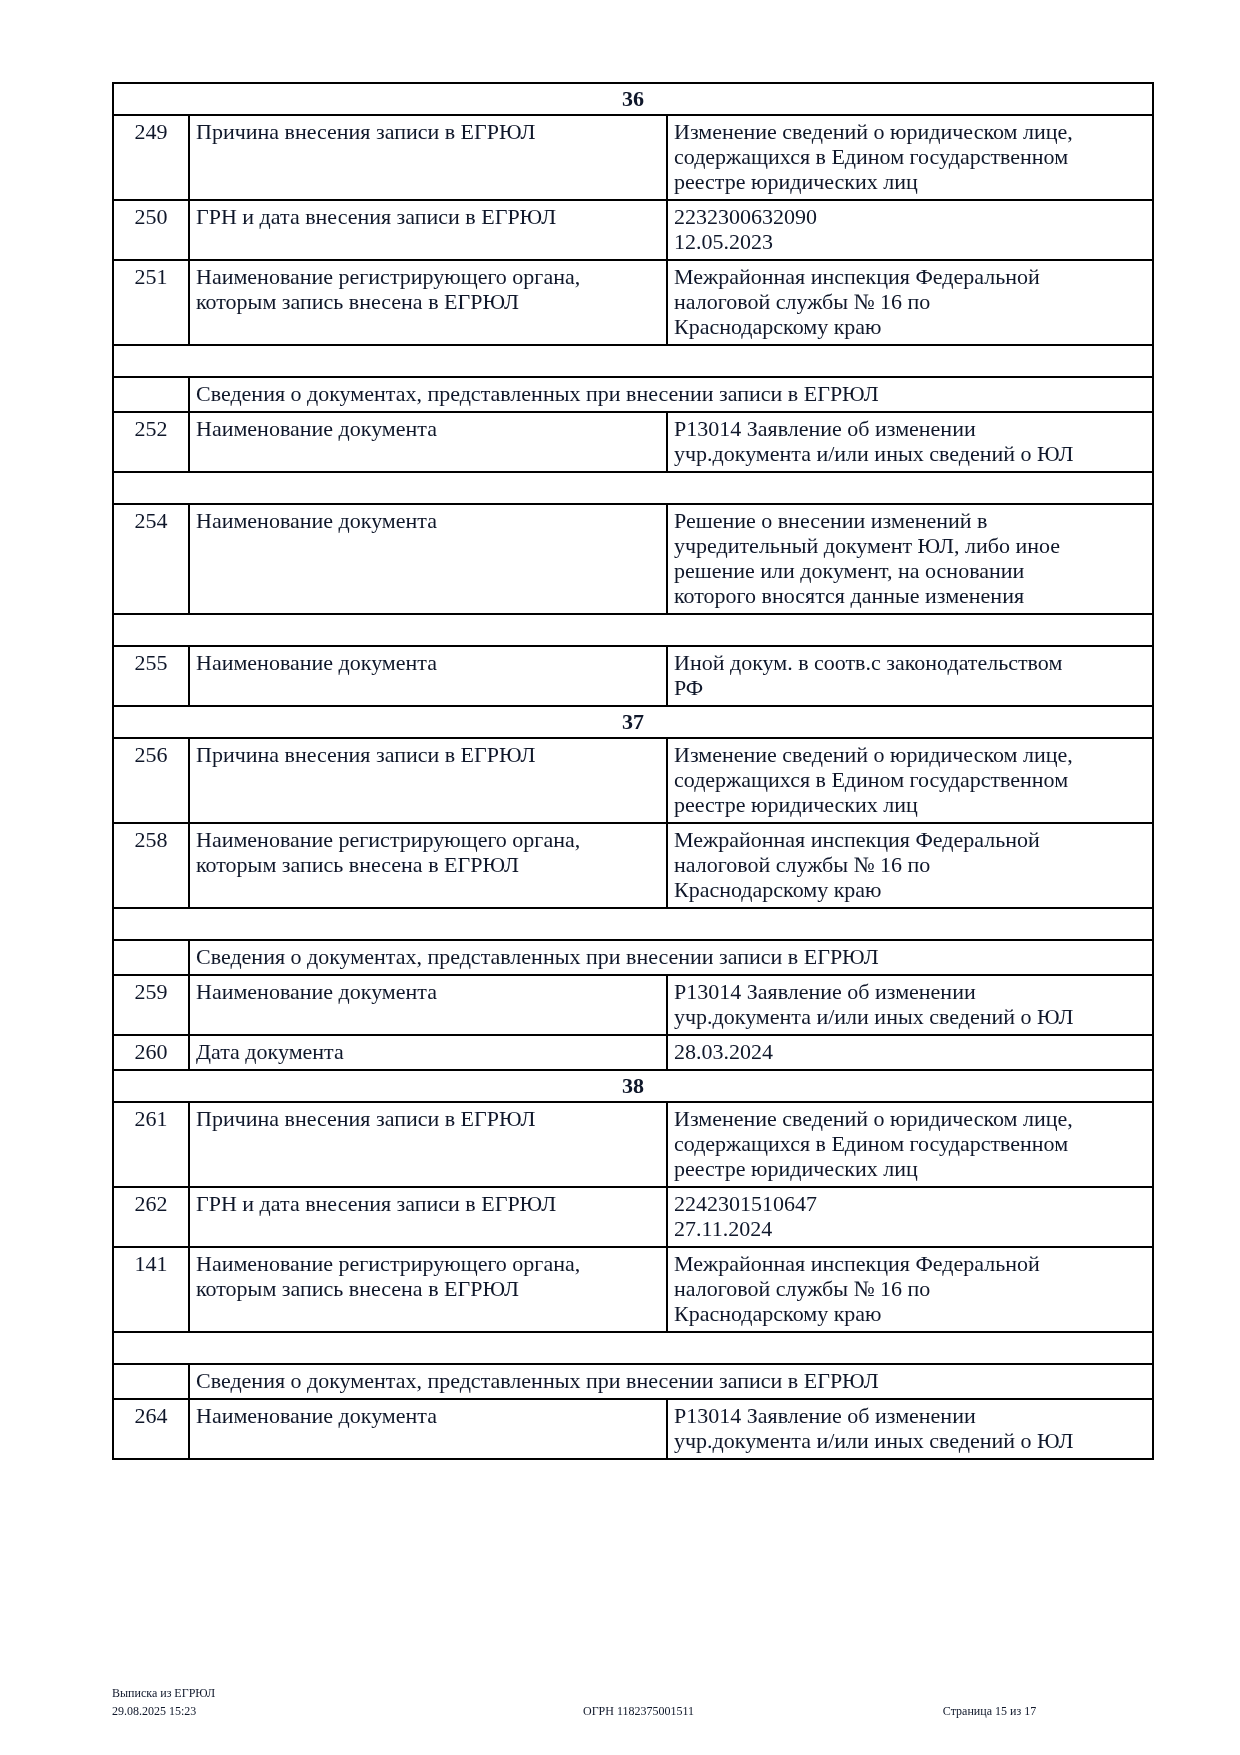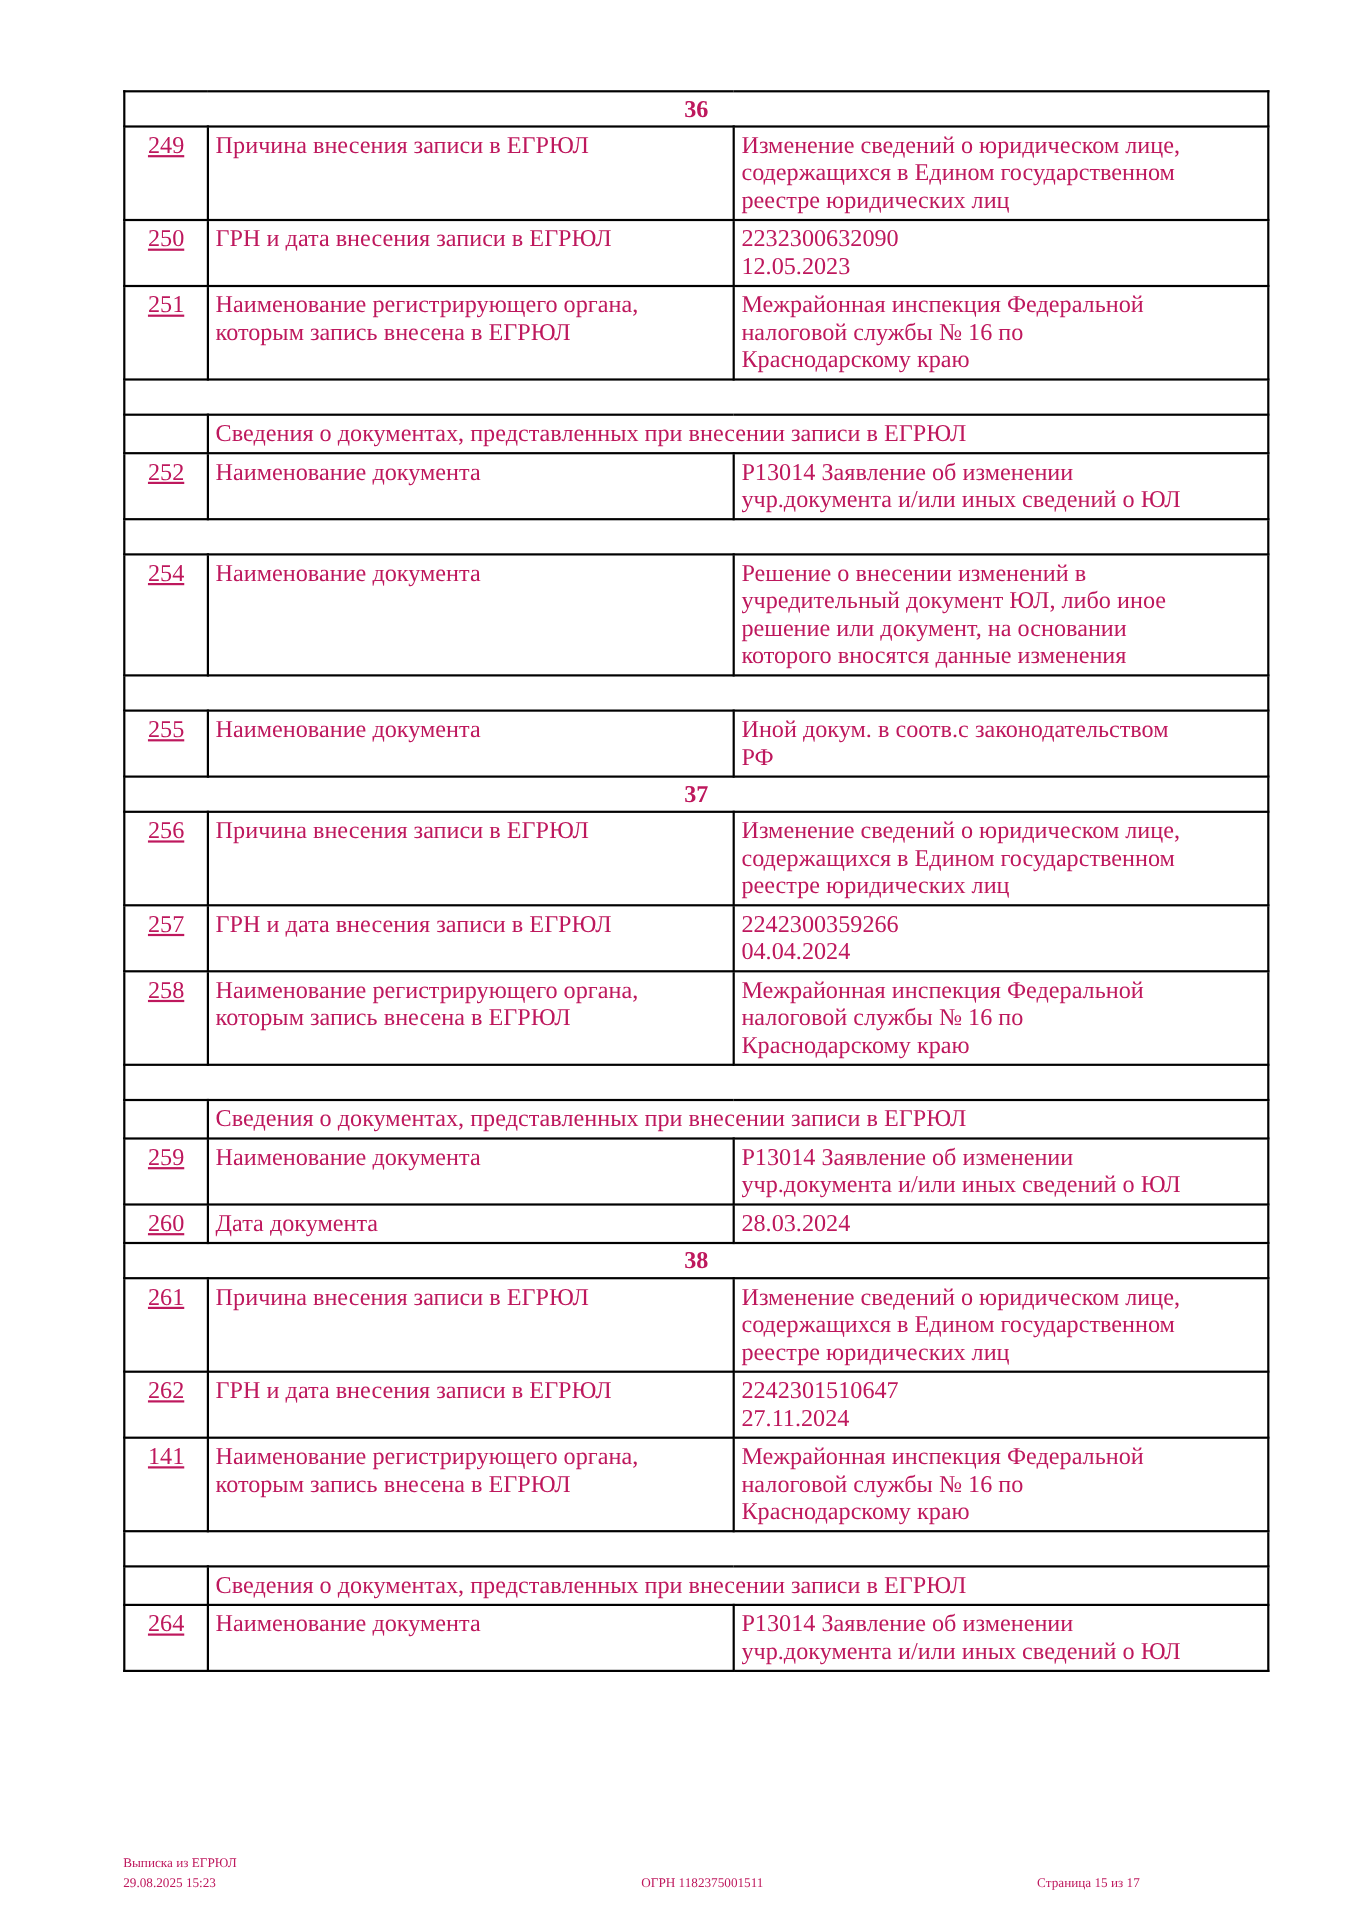--- a/index.html
+++ b/index.html
@@ -1,30 +1,30 @@
 <!DOCTYPE html>
 <html lang="ru"><head>
 <meta charset="utf-8">
 <style>
   html,body{margin:0;padding:0;background:#ffffff;}
   .page{
     position:relative;width:1240px;height:1755px;background:#fff;overflow:hidden;
-    font-family:"Liberation Serif","DejaVu Serif",serif;color:#be185d;
+    font-family:"Liberation Serif","DejaVu Serif",serif;color:#0f172a;
   }
   table.doc{
     position:absolute;left:112px;top:82px;width:1040px;
     border-collapse:collapse;table-layout:fixed;
   }
   table.doc td{
     border:2px solid #000;
     vertical-align:top;
     font-size:22px;line-height:25px;
     padding:3px 6px 5px 6px;
   }
-  td.num{text-align:center;padding-left:2px;padding-right:2px;text-decoration:underline;}
+  td.num{text-align:center;padding-left:2px;padding-right:2px;}
   td.lbl,td.val,{white-space:pre-line;}
   td.lbl{white-space:pre-line;}
   td.val{white-space:pre-line;}
   tr.section-row td{
     text-align:center;font-weight:bold;padding-top:2px;padding-bottom:3px;
   }
   tr.spacer-row td{height:30px;padding:0;}
   tr.subheader-row td.text{white-space:pre-line;}
   .footer{
     position:absolute;left:112px;top:1684px;width:1053px;
@@ -108,26 +108,20 @@
           <td colspan="3">37</td>
         </tr>
         <tr>
           <td class="num">256</td>
           <td class="lbl">Причина внесения записи в ЕГРЮЛ</td>
           <td class="val">Изменение сведений о юридическом лице,
 содержащихся в Едином государственном
 реестре юридических лиц</td>
         </tr>
         <tr>
-          <td class="num">257</td>
-          <td class="lbl">ГРН и дата внесения записи в ЕГРЮЛ</td>
-          <td class="val">2242300359266
-04.04.2024</td>
-        </tr>
-        <tr>
           <td class="num">258</td>
           <td class="lbl">Наименование регистрирующего органа,
 которым запись внесена в ЕГРЮЛ</td>
           <td class="val">Межрайонная инспекция Федеральной
 налоговой службы № 16 по
 Краснодарскому краю</td>
         </tr>
         <tr class="spacer-row">
           <td colspan="3"></td>
         </tr>

